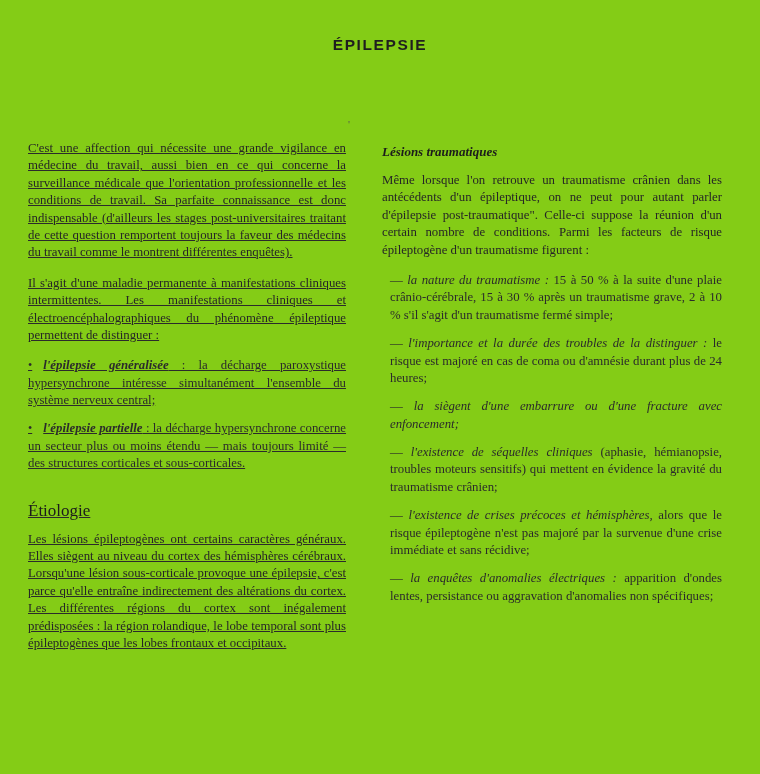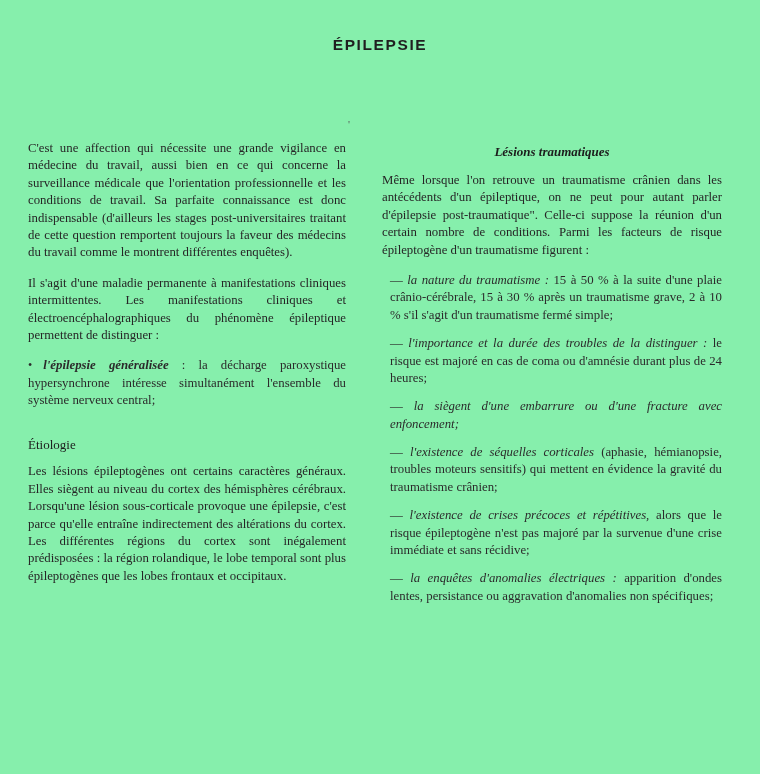--- a/index.html
+++ b/index.html
@@ -11,21 +11,21 @@
     width: 760px;
     height: 774px;
     font-family: "Liberation Serif", serif;
     color: #2b2b2b;
     position: relative;
     overflow: hidden;
   }
   .page {
     position: absolute;
     inset: 0;
-    background: #86efac;
+    background: #84cc16;
   }
   .page-title {
     position: absolute;
     top: 36px;
     left: 0;
     width: 100%;
     text-align: center;
     font-size: 15.5px;
     font-weight: bold;
     letter-spacing: 1.6px;
@@ -36,21 +36,21 @@
     position: absolute;
     top: 140px;
     left: 28px;
     right: 22px;
     display: flex;
     gap: 36px;
   }
   .col {
     width: 330px;
   }
-  .col-left { width: 318px; }
+  .col-left { width: 318px; text-decoration: underline; }
   .col-right { width: 340px; }
 
   p {
     margin: 0 0 13px 0;
     font-size: 12.8px;
     line-height: 1.36;
     text-align: justify;
     color: #262626;
   }
   .tick {
@@ -59,24 +59,23 @@
     left: 348px;
     font-size: 11px;
     color: #555;
   }
   .section-head {
     font-size: 13px;
     font-style: italic;
     font-weight: bold;
     margin: 4px 0 12px 0;
     color: #1c1c1c;
-    text-align: center;
   }
   .sub-head {
-    font-size: 13px;
+    font-size: 17px;
     margin: 28px 0 10px 0;
     color: #1c1c1c;
   }
   .bullet {
     margin: 0 0 11px 0;
     font-size: 12.8px;
     line-height: 1.36;
     text-align: justify;
   }
   .bullet .dot {
@@ -107,20 +106,23 @@
   <div class="columns">
 
     <div class="col col-left">
       <p>C'est une affection qui nécessite une grande vigilance en médecine du travail, aussi bien en ce qui concerne la surveillance médicale que l'orientation professionnelle et les conditions de travail. Sa parfaite connaissance est donc indispensable (d'ailleurs les stages post-universitaires traitant de cette question remportent toujours la faveur des médecins du travail comme le montrent différentes enquêtes).</p>
       <p>Il s'agit d'une maladie permanente à manifestations cliniques intermittentes. Les manifestations cliniques et électroencéphalographiques du phénomène épileptique permettent de distinguer :</p>
 
       <div class="bullet">
         <span class="dot">•</span><em><b>l'épilepsie généralisée</b></em><span> : la décharge paroxystique hypersynchrone intéresse simultanément l'ensemble du système nerveux central;</span>
       </div>
 
+      <div class="bullet">
+        <span class="dot">•</span><em><b>l'épilepsie partielle</b></em><span> : la décharge hypersynchrone concerne un secteur plus ou moins étendu — mais toujours limité — des structures corticales et sous-corticales.</span>
+      </div>
 
       <div class="sub-head">Étiologie</div>
 
       <p>Les lésions épileptogènes ont certains caractères généraux. Elles siègent au niveau du cortex des hémisphères cérébraux. Lorsqu'une lésion sous-corticale provoque une épilepsie, c'est parce qu'elle entraîne indirectement des altérations du cortex. Les différentes régions du cortex sont inégalement prédisposées : la région rolandique, le lobe temporal sont plus épileptogènes que les lobes frontaux et occipitaux.</p>
     </div>
 
     <div class="col col-right">
       <div class="section-head">Lésions traumatiques</div>
 
       <p>Même lorsque l'on retrouve un traumatisme crânien dans les antécédents d'un épileptique, on ne peut pour autant parler d'épilepsie post-traumatique". Celle-ci suppose la réunion d'un certain nombre de conditions. Parmi les facteurs de risque épileptogène d'un traumatisme figurent :</p>
@@ -136,26 +138,26 @@
         <em>l'importance et la durée des troubles de la distinguer :</em><span> le risque est majoré en cas de coma ou d'amnésie durant plus de 24 heures;</span>
       </div>
 
       <div class="dash">
         <span>—</span>
         <em>la siègent d'une embarrure ou d'une fracture avec enfoncement;</em><span></span>
       </div>
 
       <div class="dash">
         <span>—</span>
-        <em>l'existence de séquelles corticales</em><span> (aphasie, hémianopsie, troubles moteurs sensitifs) qui mettent en évidence la gravité du traumatisme crânien;</span>
+        <em>l'existence de séquelles cliniques</em><span> (aphasie, hémianopsie, troubles moteurs sensitifs) qui mettent en évidence la gravité du traumatisme crânien;</span>
       </div>
 
       <div class="dash">
         <span>—</span>
-        <em>l'existence de crises précoces et répétitives,</em><span> alors que le risque épileptogène n'est pas majoré par la survenue d'une crise immédiate et sans récidive;</span>
+        <em>l'existence de crises précoces et hémisphères,</em><span> alors que le risque épileptogène n'est pas majoré par la survenue d'une crise immédiate et sans récidive;</span>
       </div>
 
       <div class="dash">
         <span>—</span>
         <em>la enquêtes d'anomalies électriques :</em><span> apparition d'ondes lentes, persistance ou aggravation d'anomalies non spécifiques;</span>
       </div>
     </div>
 
   </div>
 </div>

